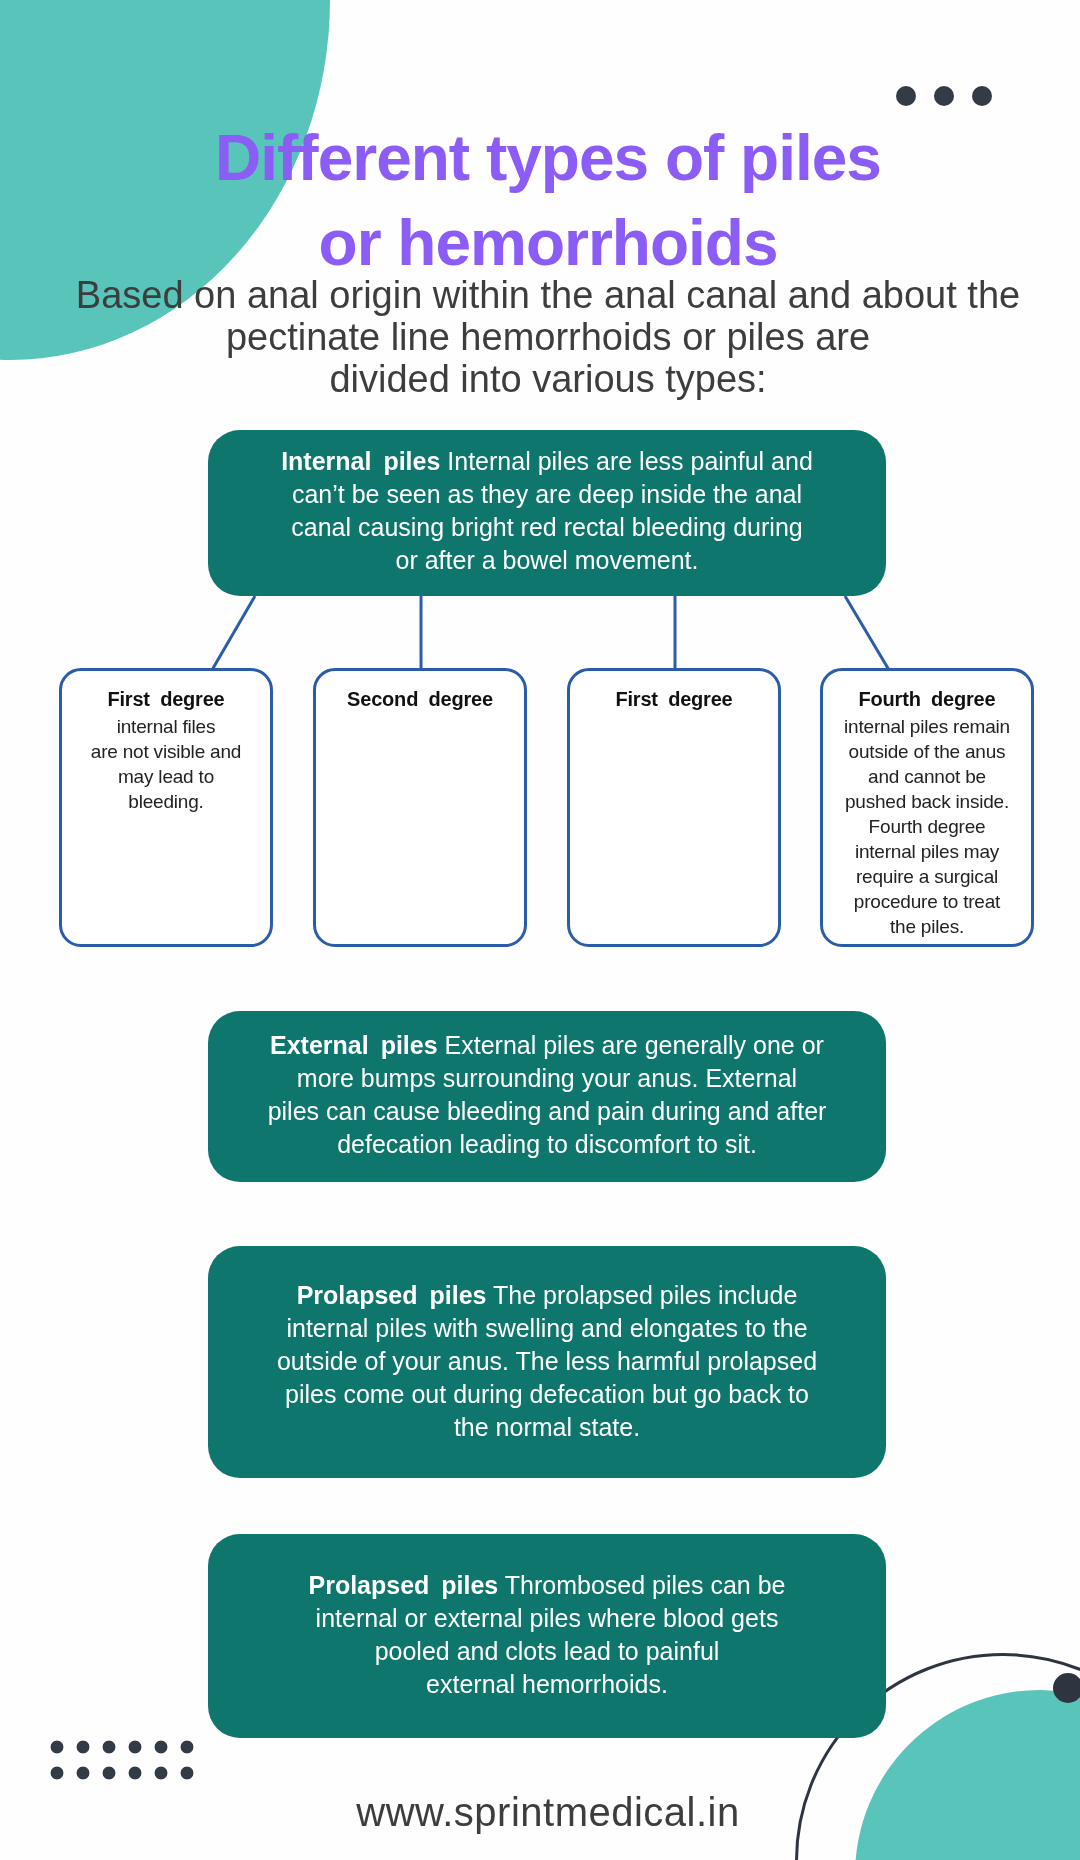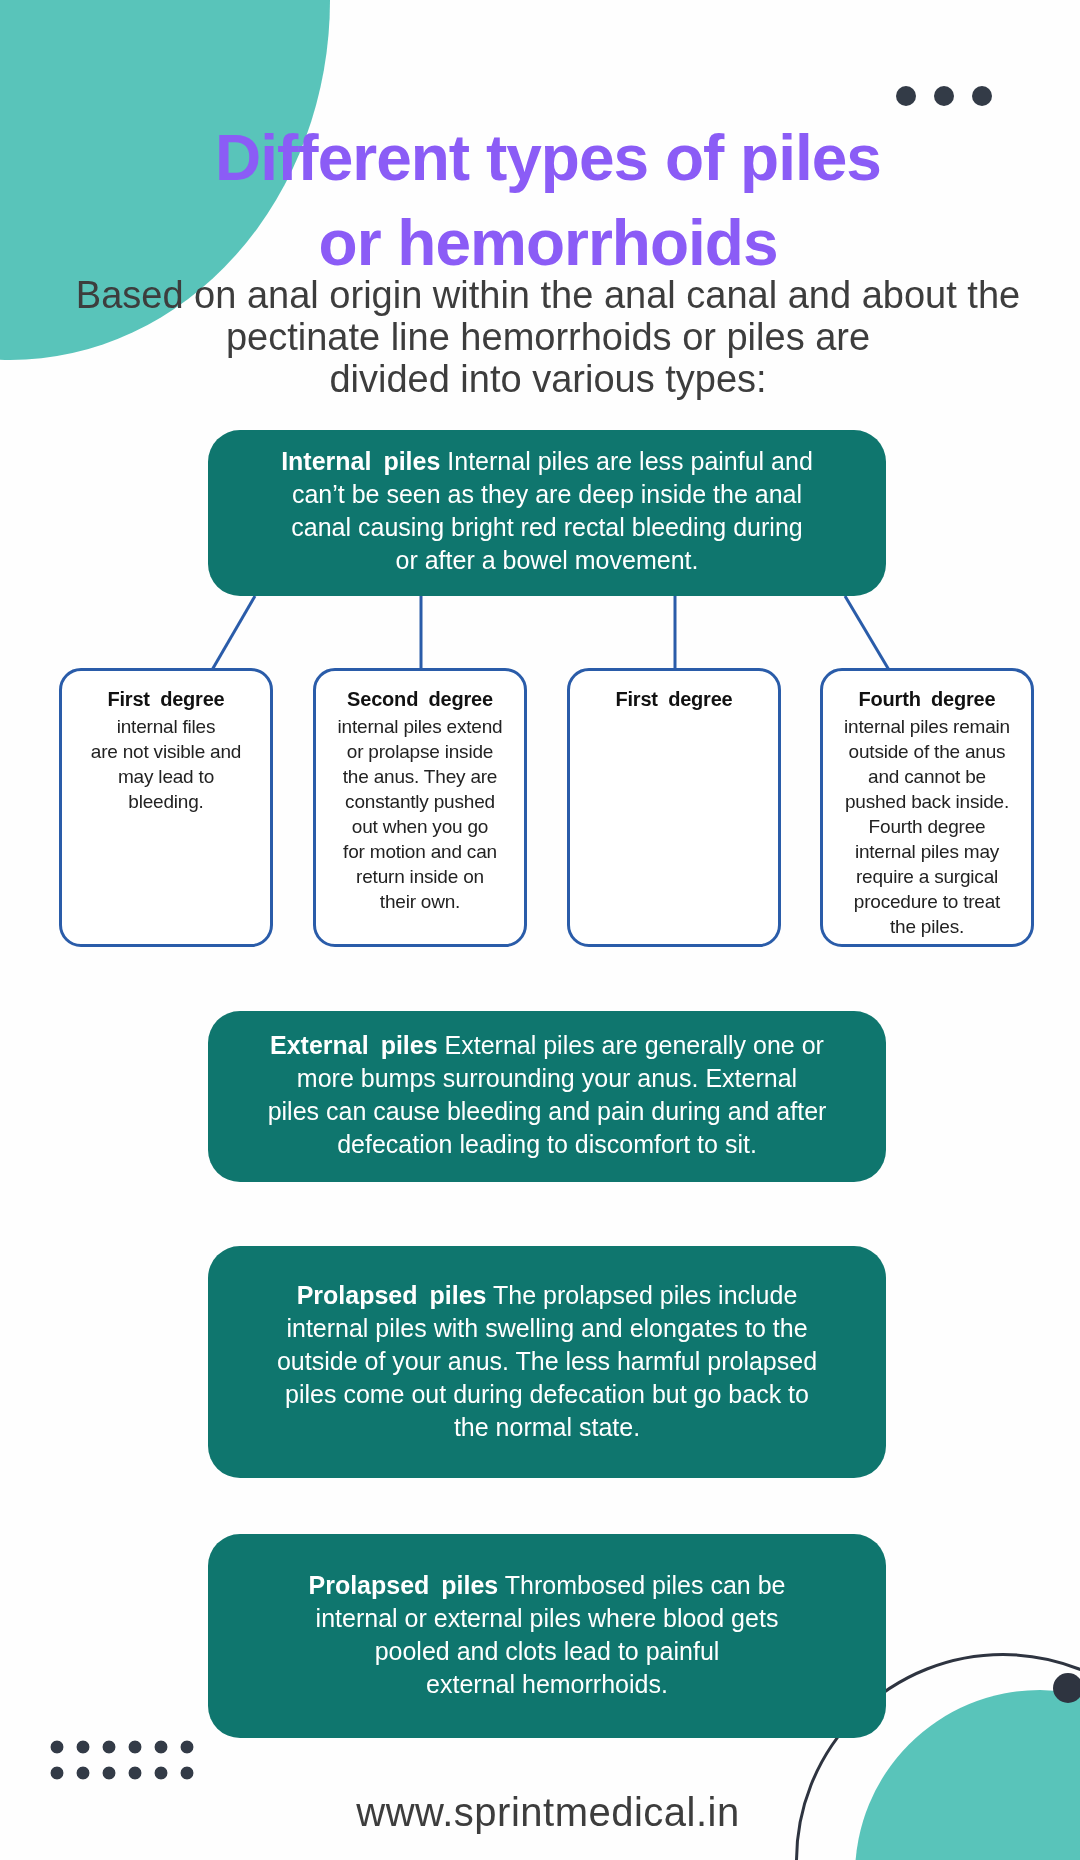--- a/index.html
+++ b/index.html
@@ -140,28 +140,20 @@
 
   <div class="card" id="card1">
     <h3>First degree</h3>
     <div class="cbody">internal files
 are not visible and
 may lead to
 bleeding.</div>
   </div>
   <div class="card" id="card2">
     <h3>Second degree</h3>
-    <div class="cbody">internal piles extend
-or prolapse inside
-the anus. They are
-constantly pushed
-out when you go
-for motion and can
-return inside on
-their own.</div>
   </div>
   <div class="card" id="card3">
     <h3>First degree</h3>
   </div>
   <div class="card" id="card4">
     <h3>Fourth degree</h3>
     <div class="cbody">internal piles remain
 outside of the anus
 and cannot be
 pushed back inside.

